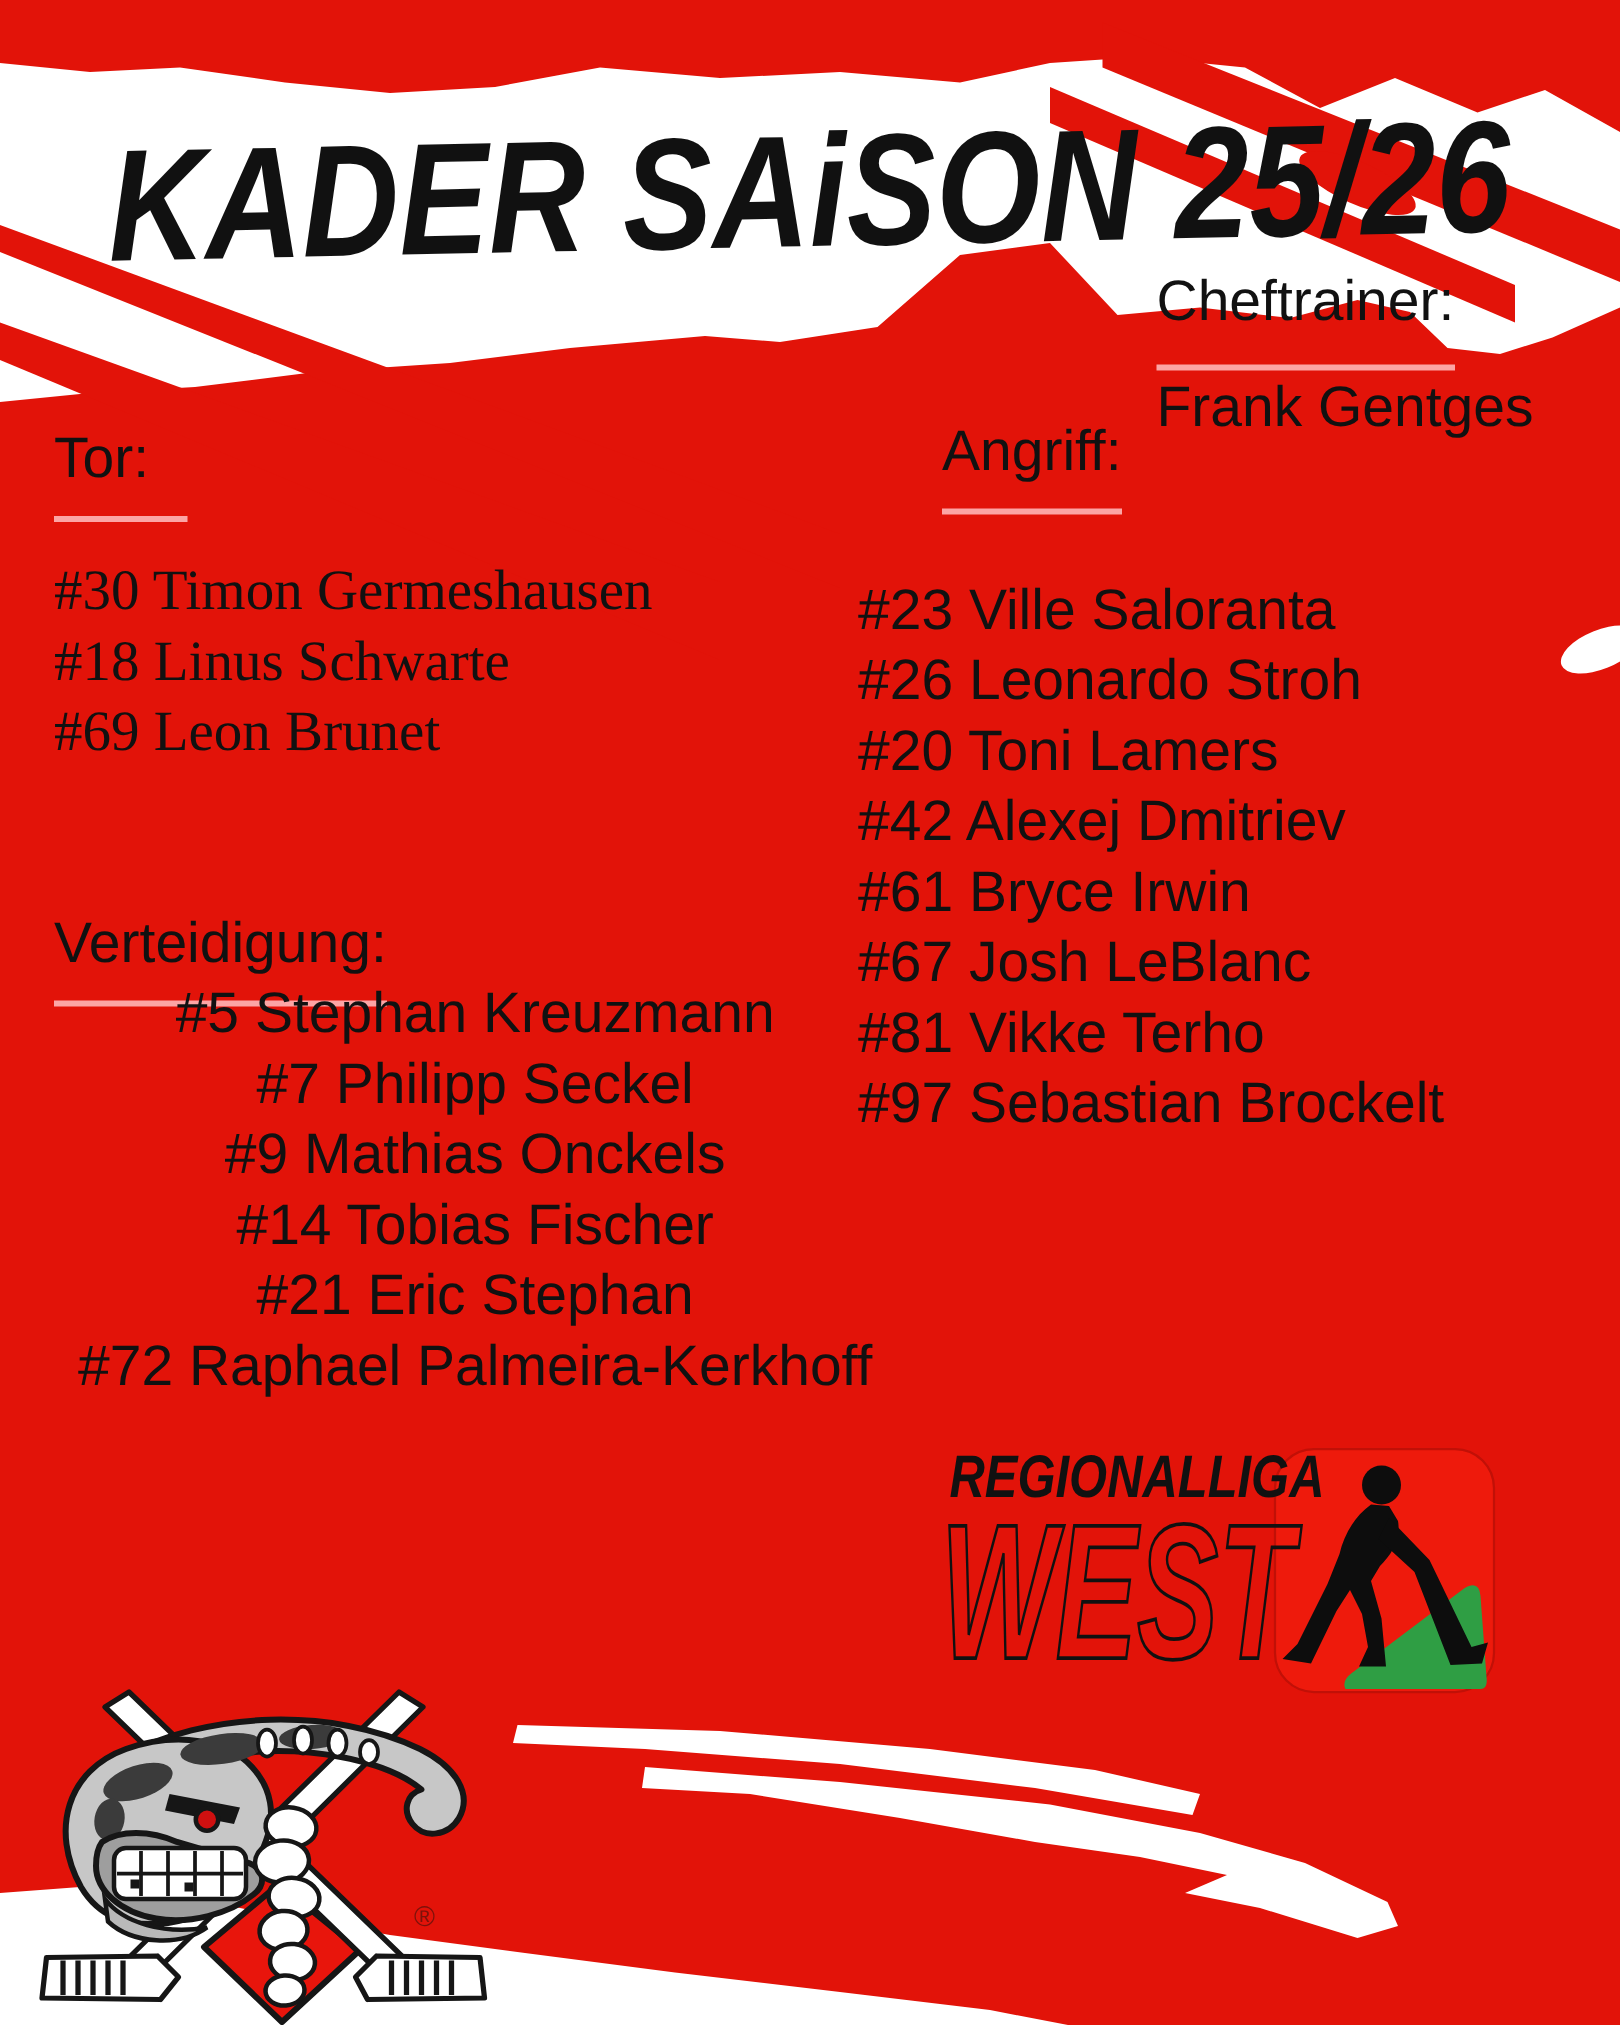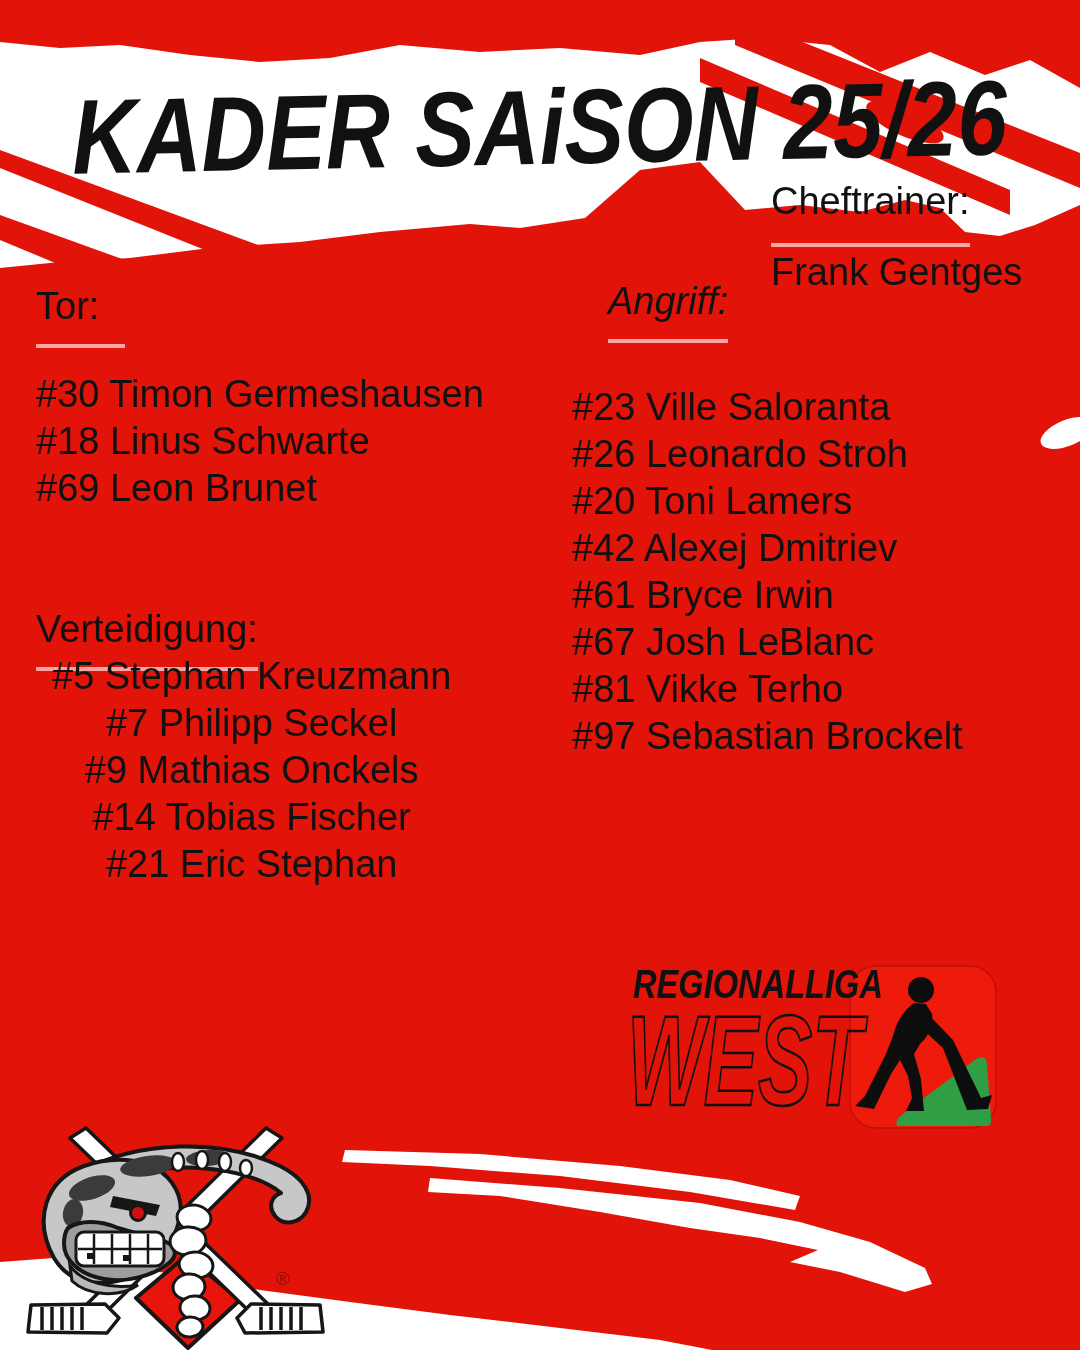--- a/index.html
+++ b/index.html
@@ -12,24 +12,24 @@
   .bg-svg { position:absolute; left:0; top:0; }
   .title-svg { position:absolute; left:0; top:52px; }
   .block { position:absolute; white-space:nowrap; }
   .heading { font-size:38px;text-align:center; }
   .u { display:inline-block; border-bottom:4px solid #fca5a5; padding-bottom:16px; }
   .u-tail { padding-right:26px; }
   .line { font-size:38px; line-height:47px; }
   .coach-line { font-size:38px; line-height:51px; }
   #coach { left:771px; top:176px; }
   #tor-h  { left:36px;  top:285px; }
-  #tor-l  { left:36px;  top:371px; }
+  #tor-l  { left:36px;  top:371px;font-family:Liberation Serif, serif; }
   #vert-h { left:36px;  top:608px; }
   #vert-l { left:52px;  top:653px;text-align:center; }
-  #ang-h  { left:608px; top:280px;font-style:italic; }
+  #ang-h  { left:628px; top:280px; }
   #ang-l  { left:572px; top:384px; }
   .league-svg { position:absolute; left:615px; top:948px; }
   .mascot-svg { position:absolute; left:18px; top:1108px; }
   .trademark { position:absolute; left:276px; top:1268px; font-size:19px; color:#7c120b; }
 </style>
 </head>
 <body>
 
 <div class="poster">
 
@@ -73,20 +73,21 @@
 
   <div class="block heading" id="vert-h">
     <span class="u">Verteidigung:</span>
   </div>
   <div class="block" id="vert-l">
     <div class="line">#5 Stephan Kreuzmann</div>
     <div class="line">#7 Philipp Seckel</div>
     <div class="line">#9 Mathias Onckels</div>
     <div class="line">#14 Tobias Fischer</div>
     <div class="line">#21 Eric Stephan</div>
+    <div class="line">#72 Raphael Palmeira-Kerkhoff</div>
   </div>
 
   <div class="block heading" id="ang-h">
     <span class="u">Angriff:</span>
   </div>
   <div class="block" id="ang-l">
     <div class="line">#23 Ville Saloranta</div>
     <div class="line">#26 Leonardo Stroh</div>
     <div class="line">#20 Toni Lamers</div>
     <div class="line">#42 Alexej Dmitriev</div>

